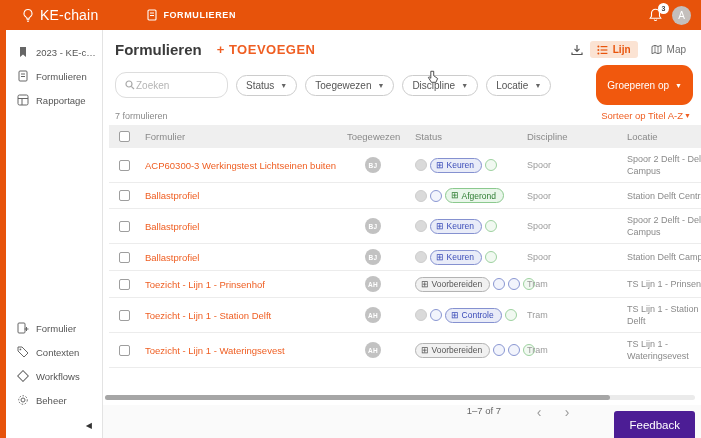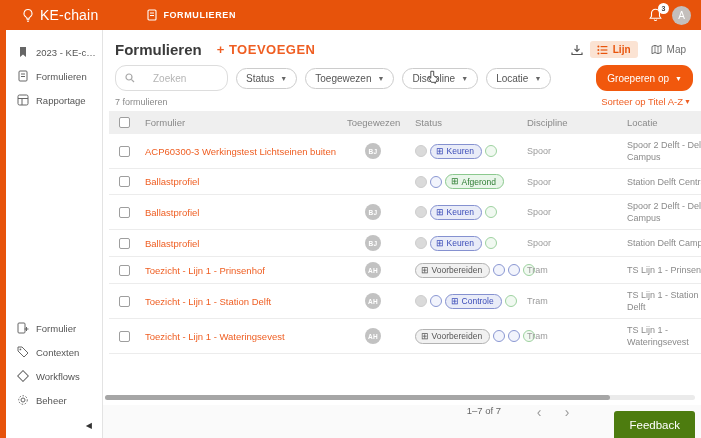--- a/index.html
+++ b/index.html
@@ -35,27 +35,27 @@
   .main { flex:1; display:flex; flex-direction:column; overflow:hidden; position:relative; background:#fff; }
   .main-header { display:flex; align-items:center; padding:11px 8px 2px 12px; }
   .page-title { font-size:15px; font-weight:bold; color:#3b3b3b; }
   .add-label { font-size:13px; font-weight:bold; color:#ef5e22; letter-spacing:.5px; margin-left:15px; cursor:pointer; }
   .header-right { margin-left:auto; display:flex; align-items:center; gap:6px; }
   .chip { display:flex; align-items:center; gap:4px; font-size:10px; padding:3px 7px; border-radius:3px; cursor:pointer; }
   .chip-active { background:#fbe3d3; color:#e8540c; font-weight:bold; }
   .chip-idle { color:#6d6d6d; }
 
   .filter-row { display:flex; align-items:center; gap:8px; padding:5px 8px 2px 12px; }
-  .search-box { width:113px; height:21px; border:1px solid #ddd; border-radius:11px; display:flex; align-items:center; gap:17px; padding:12px 8px; background:#fff; }
+  .search-box { width:113px; height:21px; border:1px solid #ddd; border-radius:11px; display:flex; align-items:center; gap:0; padding:12px 8px; background:#fff; }
   .search-box input { border:none; outline:none; font-size:10px; width:100%; color:#444; font-family:"Liberation Sans", sans-serif; }
   .search-box input::placeholder { color:#b5b5b5; }
   .fpill { height:21px; border:1px solid #ccc; border-radius:11px; background:#fff; font-size:10px; color:#555;
            padding:0 9px; display:flex; align-items:center; gap:6px; cursor:pointer; white-space:nowrap; }
   .caret { font-size:7px; color:#666; }
-  .group-btn { margin-left:auto; height:26px; background:#f1580d; color:#fff; border:none; border-radius:11px;
+  .group-btn { margin-left:auto; height:40px; background:#f1580d; color:#fff; border:none; border-radius:11px;
                font-size:10px; padding:0 11px; display:flex; align-items:center; gap:6px; cursor:pointer; font-family:"Liberation Sans", sans-serif; }
   .group-btn .caret { color:#fff; }
 
   .meta-row { display:flex; align-items:center; padding:3px 10px 4px 12px; }
   .count-label { font-size:9px; color:#8a8a8a; }
   .sort-label { margin-left:auto; font-size:9.5px; color:#ef5e22; cursor:pointer; display:flex; align-items:center; gap:1px; }
   .sort-label .caret { color:#ef5e22; }
 
   
   .tbl { margin-left:6px; width:640px; }
@@ -83,21 +83,21 @@
   .loc-cell { font-size:9px; color:#8a8a8a; padding-left:8px; line-height:12px; }
 
   .flex-spacer { flex:1; }
 
   
   .hscroll { height:5px; background:#ebebeb; border-radius:3px; margin:0 6px 5px 2px; position:relative; }
   .hscroll-thumb { position:absolute; left:0; top:0; height:5px; width:505px; background:#a6a6a6; border-radius:3px; cursor:grab; }
   .pager { height:33px; background:#fafafa; display:flex; align-items:flex-start; justify-content:flex-end; padding-right:120px; gap:0; }
   .pager-range { font-size:9.5px; color:#666; margin-right:24px; }
   .pager-btn { font-size:14px; color:#9a9a9a; width:28px; text-align:center; cursor:pointer; line-height:1; }
-  .feedback-btn { position:absolute; right:6px; bottom:0; height:27px; background:#4d7c0f; color:#fff; border:none;
+  .feedback-btn { position:absolute; right:6px; bottom:0; height:27px; background:#4c1d95; color:#fff; border:none;
                   border-radius:3px 3px 0 0; font-size:11.5px; padding:0 15px; cursor:pointer; font-family:"Liberation Sans", sans-serif; }
   .cursor-overlay { position:absolute; left:427px; top:70px; width:14px; height:16px; pointer-events:none; z-index:50; }
 </style>
 </head>
 <body>
 
 <div class="topbar">
   <div class="brand">
     <span class="side-ic">
       <svg width="13" height="15" viewBox="0 0 13 15">

